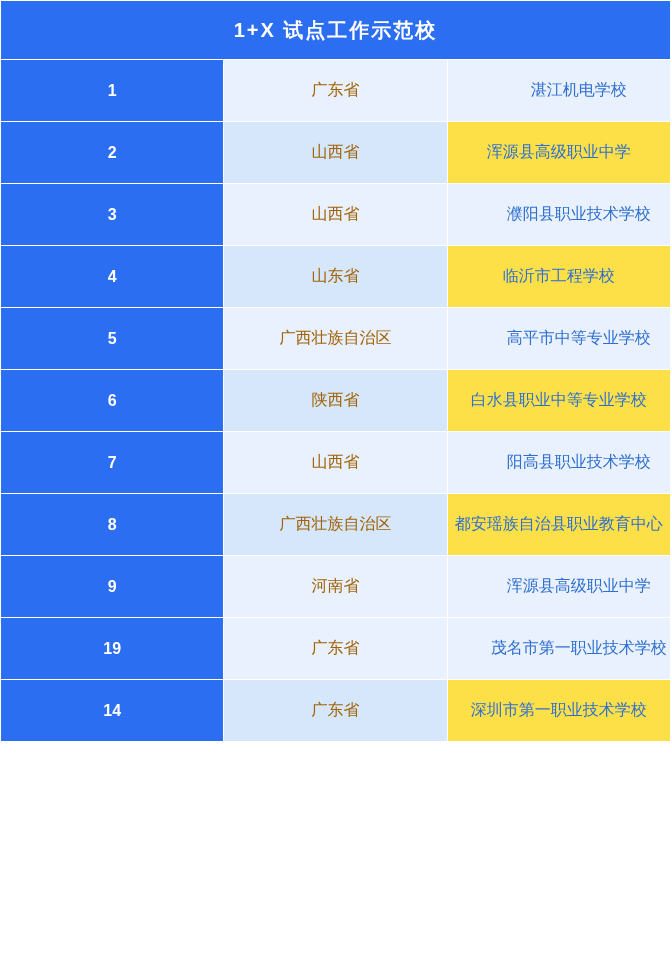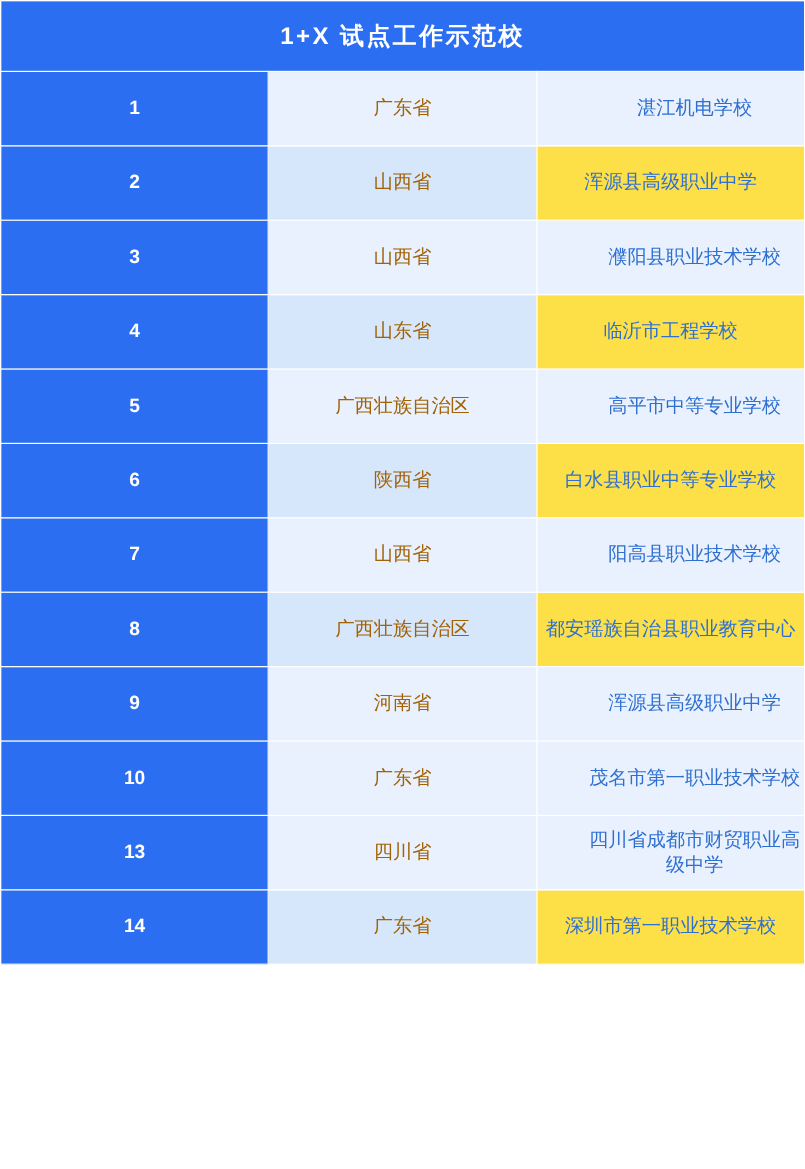--- a/index.html
+++ b/index.html
@@ -122,28 +122,23 @@
         <td class="col-idx">8</td>
         <td class="col-prov">广西壮族自治区</td>
         <td class="col-school">都安瑶族自治县职业教育中心</td>
       </tr>
       <tr class="data-row row-a">
         <td class="col-idx">9</td>
         <td class="col-prov">河南省</td>
         <td class="col-school">浑源县高级职业中学</td>
       </tr>
       <tr class="data-row row-a">
-        <td class="col-idx">10</td>
+        <td class="col-idx">19</td>
         <td class="col-prov">广东省</td>
         <td class="col-school">茂名市第一职业技术学校</td>
-      </tr>
-      <tr class="data-row row-a">
-        <td class="col-idx">13</td>
-        <td class="col-prov">四川省</td>
-        <td class="col-school">四川省成都市财贸职业高级中学</td>
       </tr>
       <tr class="data-row row-b">
         <td class="col-idx">14</td>
         <td class="col-prov">广东省</td>
         <td class="col-school">深圳市第一职业技术学校</td>
       </tr>
     </tbody>
   </table>
 </div>
 

